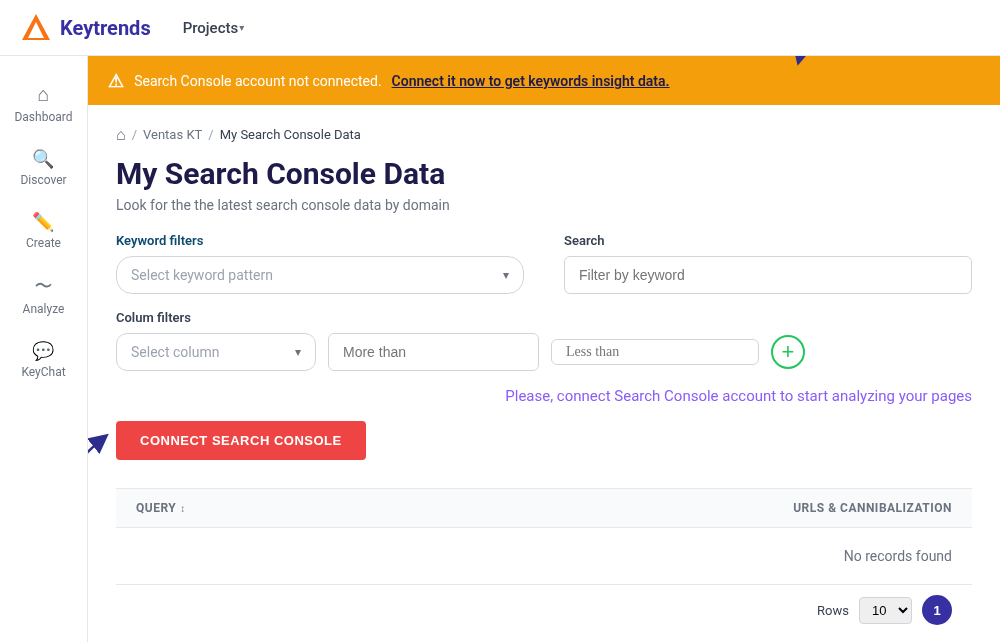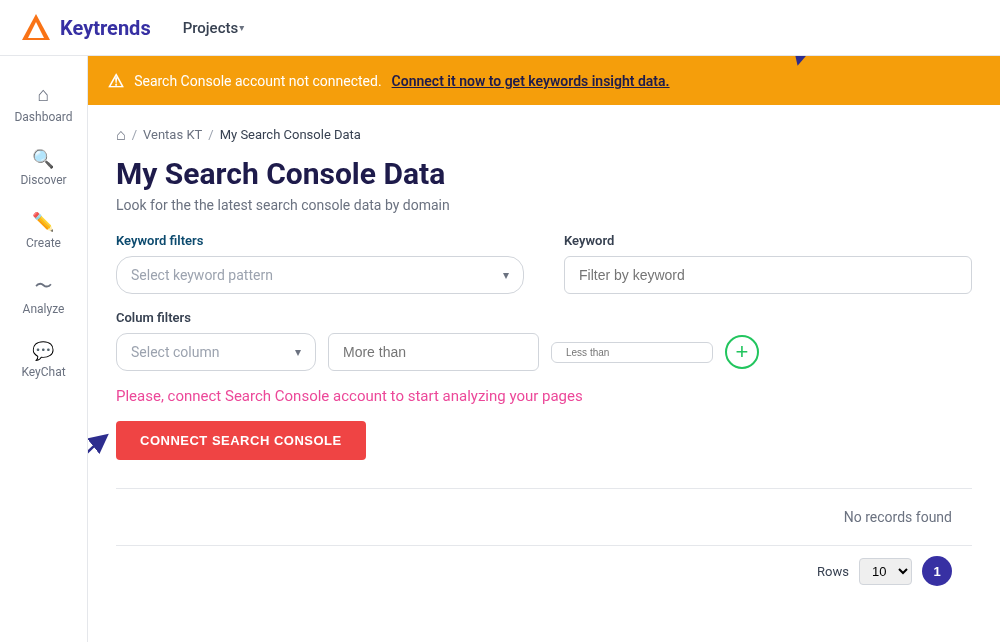--- a/index.html
+++ b/index.html
@@ -82,58 +82,67 @@
       
       <div style="display:flex;gap:40px;margin-bottom:16px;">
         <div style="flex:1;">
           <div style="font-size:13px;font-weight:600;color:#0c4a6e;margin-bottom:8px;">Keyword filters</div>
           <div style="display:flex;align-items:center;justify-content:space-between;border:1px solid #d1d5db;border-radius:16px;padding:10px 14px;background:#fff;cursor:pointer;width:100%;">
             <span style="font-size:14px;color:#9ca3af;">Select keyword pattern</span>
             <span style="color:#6b7280;font-size:12px;">▾</span>
           </div>
         </div>
         <div style="flex:1;">
-          <div style="font-size:13px;font-weight:600;color:#374151;margin-bottom:8px;">Keyword</div>
+          <div style="font-size:13px;font-weight:600;color:#374151;margin-bottom:8px;">Search</div>
           <input style="border: 1px solid rgb(209, 213, 219); border-radius: 6px; padding: 10px 14px; font-size: 14px; color: rgb(156, 163, 175); background: rgb(255, 255, 255); outline: none; width: 100%;" placeholder="Filter by keyword">
         </div>
       </div>
 
       
       <div style="margin-bottom:16px;">
         <div style="font-size:13px;font-weight:600;color:#374151;margin-bottom:8px;">Colum filters</div>
         <div style="display:flex;align-items:center;gap:12px;">
           <div style="display:flex;align-items:center;justify-content:space-between;border:1px solid #d1d5db;border-radius:11px;padding:10px 14px;background:#fff;cursor:pointer;min-width:200px;">
             <span style="font-size:14px;color:#9ca3af;">Select column</span>
             <span style="color:#6b7280;font-size:12px;">▾</span>
           </div>
           <input style="border: 1px solid rgb(209, 213, 219); border-radius: 6px; padding: 10px 14px; font-size: 14px; color: rgb(156, 163, 175); background: rgb(255, 255, 255); outline: none; min-width: 130px;" placeholder="More than">
-          <input style="border: 1px solid rgb(209, 213, 219); border-radius: 6px; padding: 4px 14px; font-size: 10px; color: rgb(156, 163, 175); background: rgb(255, 255, 255); outline: none; min-width: 130px;" placeholder="Less than">
+          <input style="border: 1px solid rgb(209, 213, 219); border-radius: 6px; padding: 4px 14px; font-size: 14px; color: rgb(156, 163, 175); background: rgb(255, 255, 255); outline: none; min-width: 130px; font-family: Liberation Serif, serif;" placeholder="Less than">
           <button style="width:34px;height:34px;border-radius:50%;border:2px solid #22c55e;background:transparent;cursor:pointer;display:flex;align-items:center;justify-content:center;font-size:22px;color:#22c55e;font-weight:300;line-height:1;">+</button>
         </div>
       </div>
 
       
-      <p style="font-size:15px;color:#ec4899;margin-bottom:16px;margin-top:16px;">Please, connect Search Console account to start analyzing your pages</p>
+      <p style="font-size:15px;color:#8b5cf6;margin-bottom:16px;margin-top:16px;text-align:right;">Please, connect Search Console account to start analyzing your pages</p>
 
       
       <div style="position:relative;display:inline-block;">
         <button style="background:#ef4444;color:#fff;border:none;border-radius:4px;padding:12px 24px;font-size:13px;font-weight:700;cursor:pointer;letter-spacing:0.5px;">CONNECT SEARCH CONSOLE</button>
         
         <svg style="position:absolute;left:-70px;bottom:-30px;" width="80" height="60" viewBox="0 0 80 60">
           <path d="M20,55 Q30,30 55,10" stroke="#2d2d8e" stroke-width="2.5" fill="none" marker-end="url(#arrowhead2)"></path>
           <defs>
             <marker id="arrowhead2" markerWidth="8" markerHeight="8" refX="4" refY="4" orient="auto">
               <path d="M0,0 L8,4 L0,8 Z" fill="#2d2d8e"></path>
             </marker>
           </defs>
         </svg>
       </div>
 
       
       <div style="margin-top:28px;border-top:1px solid #e5e7eb;">
+        <div style="display:flex;background:#f9fafb;border-bottom:1px solid #e5e7eb;">
+          <div style="flex:1;padding:12px 20px;font-size:12px;font-weight:700;color:#6b7280;text-transform:uppercase;letter-spacing:0.5px;display:flex;align-items:center;gap:4px;">
+            <span>QUERY</span>
+            <span style="font-size:10px;">↕</span>
+          </div>
+          <div style="flex:1;padding:12px 20px;font-size:12px;font-weight:700;color:#6b7280;text-transform:uppercase;letter-spacing:0.5px;text-align:right;">
+            <span>URLS &amp; CANNIBALIZATION</span>
+          </div>
+        </div>
         <div style="padding:20px;text-align:right;color:#6b7280;font-size:14px;">No records found</div>
 
         <div style="display:flex;align-items:center;justify-content:flex-end;padding:10px 20px;gap:10px;border-top:1px solid #e5e7eb;">
           <span style="font-size:13px;color:#374151;">Rows</span>
           <select style="border:1px solid #d1d5db;border-radius:4px;padding:4px 8px;font-size:13px;cursor:pointer;">
             <option>10</option>
             <option>25</option>
             <option>50</option>
           </select>
           <button style="width:30px;height:30px;border-radius:50%;background:#3730a3;color:#fff;border:none;font-size:13px;font-weight:700;cursor:pointer;">1</button>

